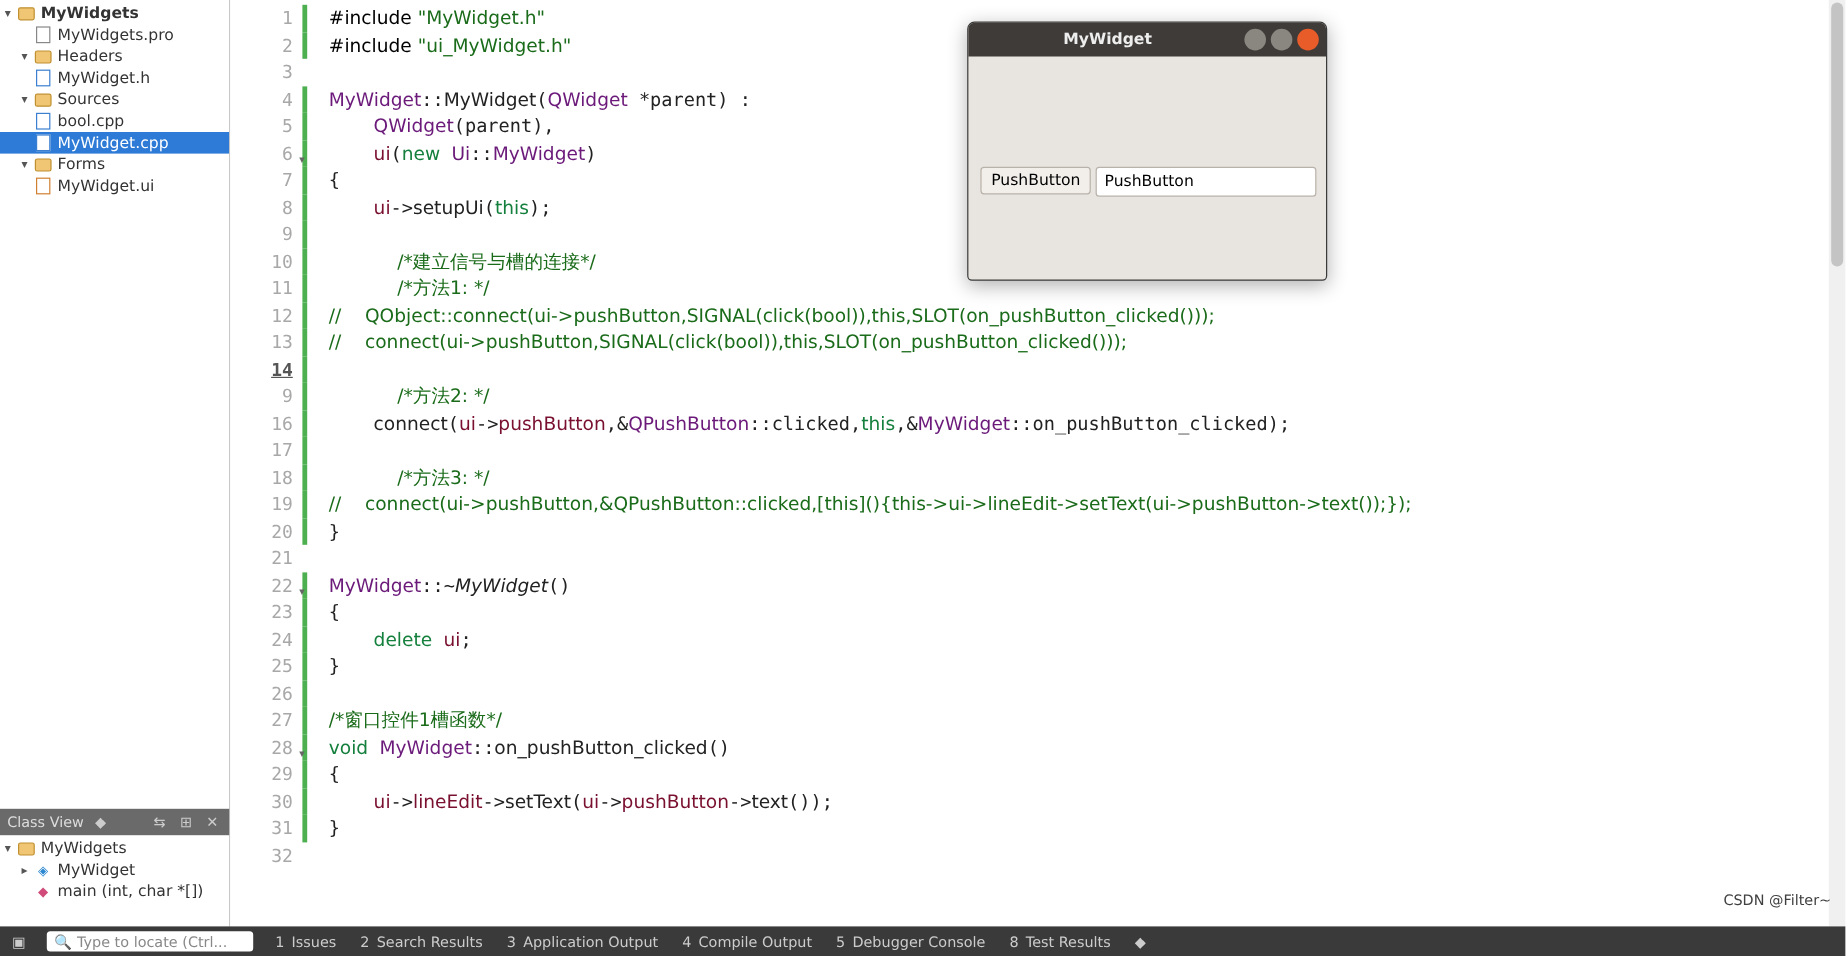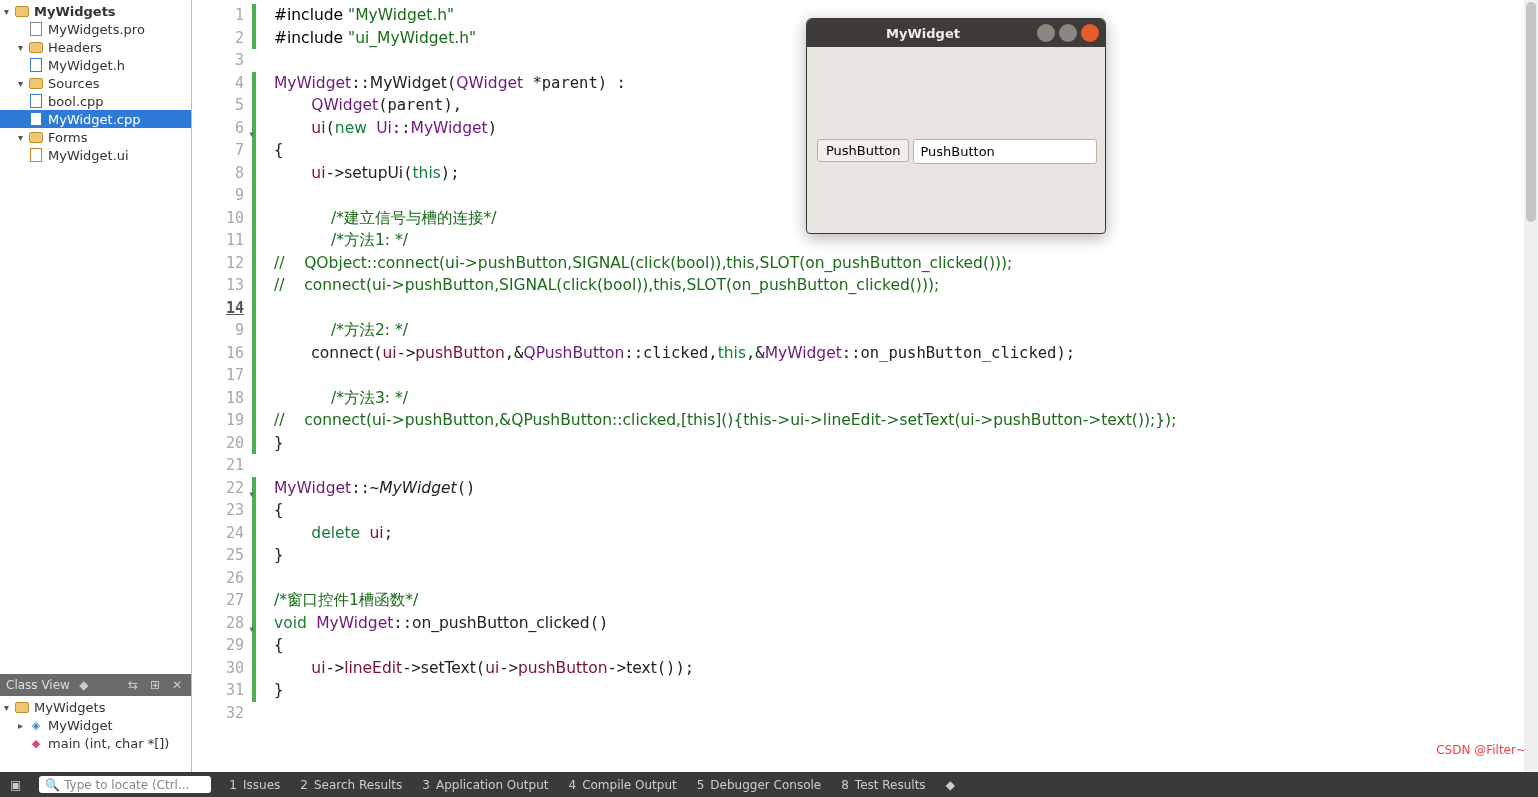--- a/index.html
+++ b/index.html
@@ -25,21 +25,21 @@
 .gutter .ln.current{color:#555;font-weight:bold;text-decoration:underline;}
 .gutter .fold{position:absolute;right:-2px;top:6px;font-size:9px;color:#666;}
 .greenbar{width:4px;background:#fff;padding-top:4px;}
 .greenbar .seg{height:22.5px;} .greenbar .mod{background:#4caf50;}
 .code{flex:1;padding:4px 0 0 18px;font-family:"DejaVu Sans Mono",Consolas,monospace;font-size:15.5px;line-height:22.5px;white-space:pre;color:#222;}
 .tk-pre{color:#000000;} .tk-str{color:#1a6b1a;} .tk-cls{color:#6b1a7a;} .tk-kw{color:#15803d;} .tk-fn{color:#222;}
 .tk-cmt{color:#1a6b1a;} .tk-func{font-style:italic;} .tk-member{color:#7a1030;}
 .status-bar{position:absolute;bottom:0;left:0;right:0;height:25px;background:#3a3a3a;color:#ccc;display:flex;align-items:center;font-size:12px;}
 .status-bar .sb-btn{padding:0 10px;height:100%;display:flex;align-items:center;gap:6px;cursor:pointer;}
 .search-box{display:flex;align-items:center;background:#fff;border-radius:3px;height:17px;color:#888;padding:0 6px;margin:0 8px;flex:0 0 172px;}
-.watermark{position:absolute;right:12px;bottom:40px;color:#ef4444;font-size:12px;}
+.watermark{position:absolute;right:12px;bottom:40px;color:#404040;font-size:12px;}
 
 .runwin{position:absolute;left:806px;top:18px;width:300px;background:#e8e4df;border:1px solid #3a3a3a;border-radius:6px 6px 4px 4px;box-shadow:0 4px 16px rgba(0,0,0,.3);}
 .runwin-title{height:28px;background:#3f3b38;display:flex;align-items:center;color:#eee;font-weight:bold;font-size:13px;padding:0 6px;border-radius:5px 5px 0 0;}
 .runwin-title .t{flex:1;text-align:center;}
 .wbtn{width:18px;height:18px;border-radius:9px;margin-left:4px;display:inline-block;}
 .wmin{background:#8a8680;} .wmax{background:#8a8680;} .wclose{background:#e85c2a;}
 .runwin-body{height:186px;padding:92px 10px 10px 10px;display:flex;gap:4px;align-items:flex-start;}
 .qbutton{background:#f2efeb;border:1px solid #b8b2aa;border-radius:3px;padding:3px 8px;font-size:13px;cursor:pointer;}
 .qlineedit{background:#fff;border:1px solid #b8b2aa;border-radius:3px;padding:3px 6px;font-size:13px;flex:1;height:25px;}
 .scrollbar-v{position:absolute;right:0;top:0;width:14px;height:100%;background:#f0f0f0;}

